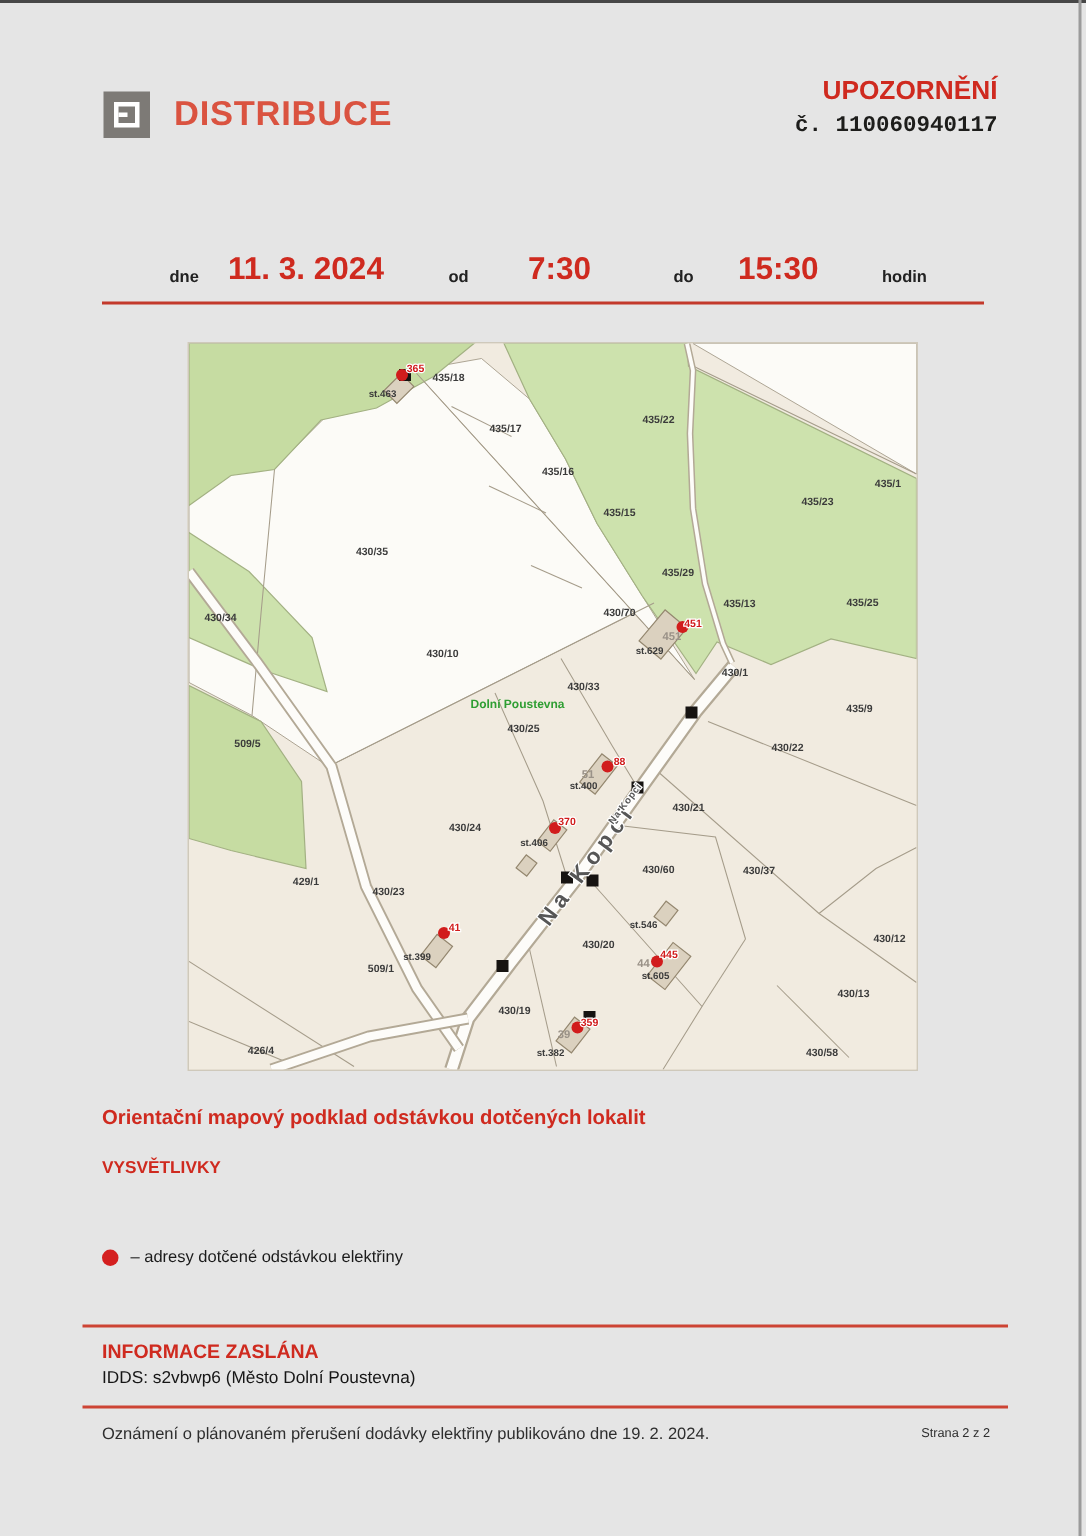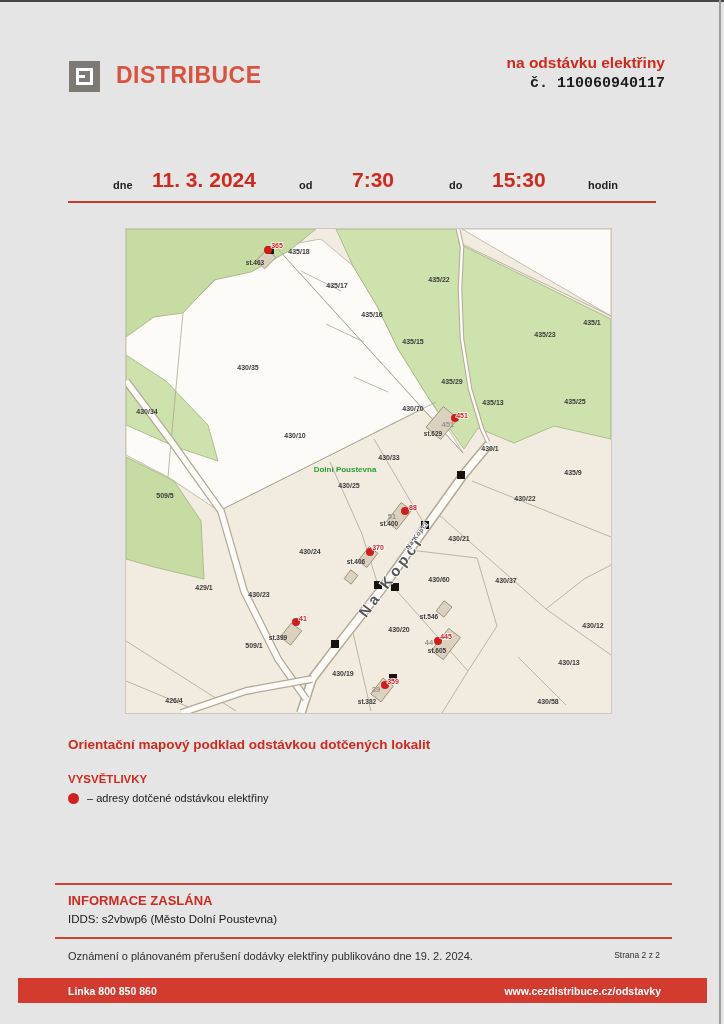--- a/index.html
+++ b/index.html
@@ -27,21 +27,21 @@
 
   
   #map{position:absolute;left:125px;top:228px;width:485px;height:484px;
        border:1px solid #cfc9bb;box-sizing:content-box;background:#f1ebe0;}
   #map text{font-family:"Liberation Sans",sans-serif;}
 
   
   .caption{position:absolute;left:68px;top:737px;font-size:13.5px;font-weight:700;color:var(--brand-red);}
   .legend-title{position:absolute;left:68px;top:773px;font-size:11.5px;font-weight:700;color:var(--brand-red);}
   .legend-item{position:absolute;left:68px;display:flex;align-items:center;gap:8px;
-               font-size:11px;color:#1a1a1a;}
+               font-size:11px;color:#1a1a1a;margin-top:40px;}
   .legend-item.li1{top:792px;}
   .legend-item.li2{top:813px;}
   .lg-dot{width:11px;height:11px;border-radius:50%;background:var(--marker-red);flex:0 0 auto;}
   .lg-sq{width:11px;height:11px;background:#272120;flex:0 0 auto;}
 
   
   .rule{position:absolute;left:55px;width:617px;height:2px;background:#cd4434;}
   .rule.r1{top:883px;}
   .rule.r2{top:937px;}
   .info-title{position:absolute;left:68px;top:893px;font-size:13px;font-weight:700;color:var(--brand-red);}
@@ -63,21 +63,21 @@
 <div class="page">
   <div class="scan-top"></div>
   <div class="scan-right"></div>
 
   <div>
     <div class="logo-square">
       <div class="logo-e"></div>
     </div>
     <div class="logo-text">DISTRIBUCE</div>
     <div class="notice">
-      <div class="notice-l2">na odstávku elektřiny</div>
+      <div class="notice-l1">UPOZORNĚNÍ</div>
       <div class="notice-num">č. 110060940117</div>
     </div>
   </div>
 
   <div>
     <span class="sch small" style="left:113px">dne</span>
     <span class="sch big" style="left:152px">11. 3. 2024</span>
     <span class="sch small" style="left:299px">od</span>
     <span class="sch big" style="left:352px">7:30</span>
     <span class="sch small" style="left:449px">do</span>
@@ -210,17 +210,13 @@
   </div>
 
   <div class="rule r1"></div>
   <div class="info-title">INFORMACE ZASLÁNA</div>
   <div class="info-idds">IDDS: s2vbwp6 (Město Dolní Poustevna)</div>
   <div class="rule r2"></div>
 
   <div class="footnote-left">Oznámení o plánovaném přerušení dodávky elektřiny publikováno dne 19. 2. 2024.</div>
   <div class="footnote-right">Strana 2 z 2</div>
 
-  <div class="footer-bar">
-    <span>Linka 800 850 860</span>
-    <span>www.cezdistribuce.cz/odstavky</span>
-  </div>
 </div>
 
 </body></html>

